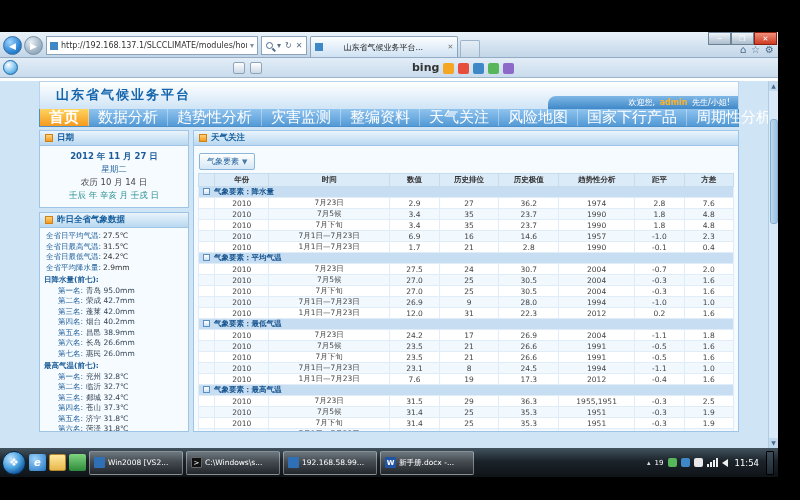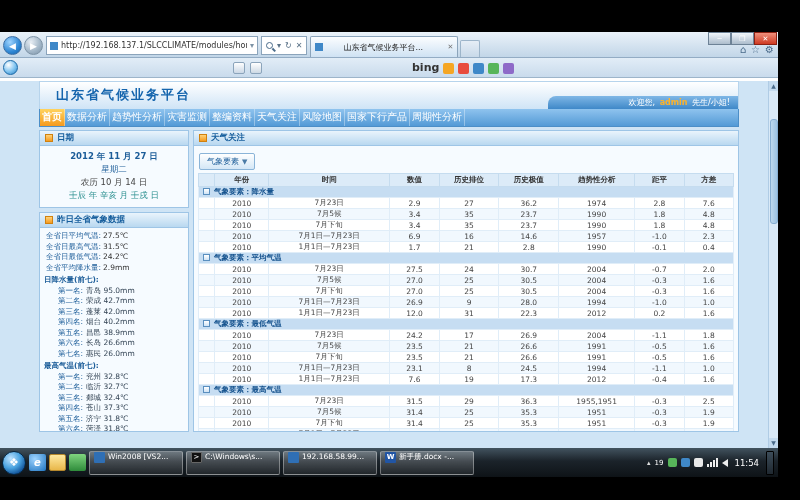--- a/index.html
+++ b/index.html
@@ -58,21 +58,21 @@
   
   .viewport{height:370px;background:#cfe4f5;border-top:3px solid #fff;position:relative;overflow:hidden}
   .site{width:700px;margin:0 auto}
   .site-header{height:28px;background:linear-gradient(#ffffff,#cfe4f6);border:1px solid #b7d4ec;
     border-bottom:none;position:relative}
   .site-title{position:absolute;left:16px;top:4px;font-size:13px;font-weight:bold;color:#1565ad;letter-spacing:2px}
   .welcome{position:absolute;right:0;bottom:0;height:13px;line-height:13px;font-size:8px;color:#fff;
     background:linear-gradient(#7fb7e6,#3f88c8);padding:0 8px 0 16px;border-radius:8px 0 0 0;min-width:190px;text-align:right}
   .welcome .usr{color:#ffb327;font-weight:bold;margin:0 2px}
   .mainnav{height:18px;background:linear-gradient(#8fc3ee,#539ad6);display:flex;border:1px solid #4c8ec7;border-top:none}
-  .nav-item{padding:0 2px;line-height:16px;font-size:10px;color:#fff;border-right:1px solid rgba(255,255,255,.35);
+  .nav-item{padding:0 9px;line-height:16px;font-size:15px;color:#fff;border-right:1px solid rgba(255,255,255,.35);
     cursor:pointer;white-space:nowrap}
   .nav-item.active{background:linear-gradient(#ffd35e,#f59a1e);font-weight:bold}
   .crumbrow{height:15px;display:flex;justify-content:space-between;align-items:center;font-size:8px;
     background:#e9f3fc;border:1px solid #b7d4ec;border-top:none}
   .crumb{color:#1c5d99;padding-left:8px}
   .statusline{color:#b3560a;padding-right:60px;white-space:nowrap}
   .statusline .ip{margin-left:14px}
 
   .columns{display:flex;gap:4px;margin-top:3px;height:302px}
   .sidebar{width:150px;display:flex;flex-direction:column;gap:4px;overflow:hidden}
@@ -124,21 +124,21 @@
     align-items:center;padding:0 2px;gap:3px}
   .orb{width:24px;height:24px;border-radius:50%;flex:0 0 auto;cursor:pointer;
     background:radial-gradient(circle at 35% 30%,#bfe3ff,#4aa3e0 45%,#15589e 75%,#0a3a72);
     border:1px solid #06253f;display:flex;align-items:center;justify-content:center;color:#fff;font-size:11px}
   .qicon{width:17px;height:17px;border-radius:2px;display:flex;align-items:center;justify-content:center;
     font-size:10px;color:#fff;cursor:pointer}
   .q-ie{background:radial-gradient(circle at 35% 30%,#9fd4ff,#1e74c0);font-style:italic;font-weight:bold}
   .q-folder{background:linear-gradient(#ffe9a0,#e8b74a);border:1px solid #b5882d}
   .q-app{background:linear-gradient(#7fd47f,#2e8b3a)}
   .taskbtn{height:24px;flex:0 0 94px;background:linear-gradient(rgba(255,255,255,.28),rgba(255,255,255,.07));
-    border:1px solid rgba(255,255,255,.35);border-radius:2px;display:flex;gap:3px;
+    border:1px solid rgba(255,255,255,.35);border-radius:2px;display:flex;align-items:center;gap:3px;
     padding:0 4px;color:#fff;font-size:7.5px;overflow:hidden;white-space:nowrap;cursor:pointer}
   .tbico{width:11px;height:11px;flex:0 0 auto;border-radius:1px;display:flex;align-items:center;
     justify-content:center;font-size:7px;color:#fff}
   .tbico.rdp{background:#2f6fb5}
   .tbico.cmd{background:#111;border:1px solid #666}
   .tbico.word{background:#2155a4;font-weight:bold}
   .tray{margin-left:auto;display:flex;align-items:center;gap:4px;color:#fff;font-size:8px;padding-right:2px}
   .trayup{font-size:7px;color:#ddd;cursor:pointer}
   .tico{width:9px;height:9px;border-radius:2px;cursor:pointer}
   .t1{background:#57b55a}.t2{background:#3f88c8}.t3{background:#e8e8e8}

